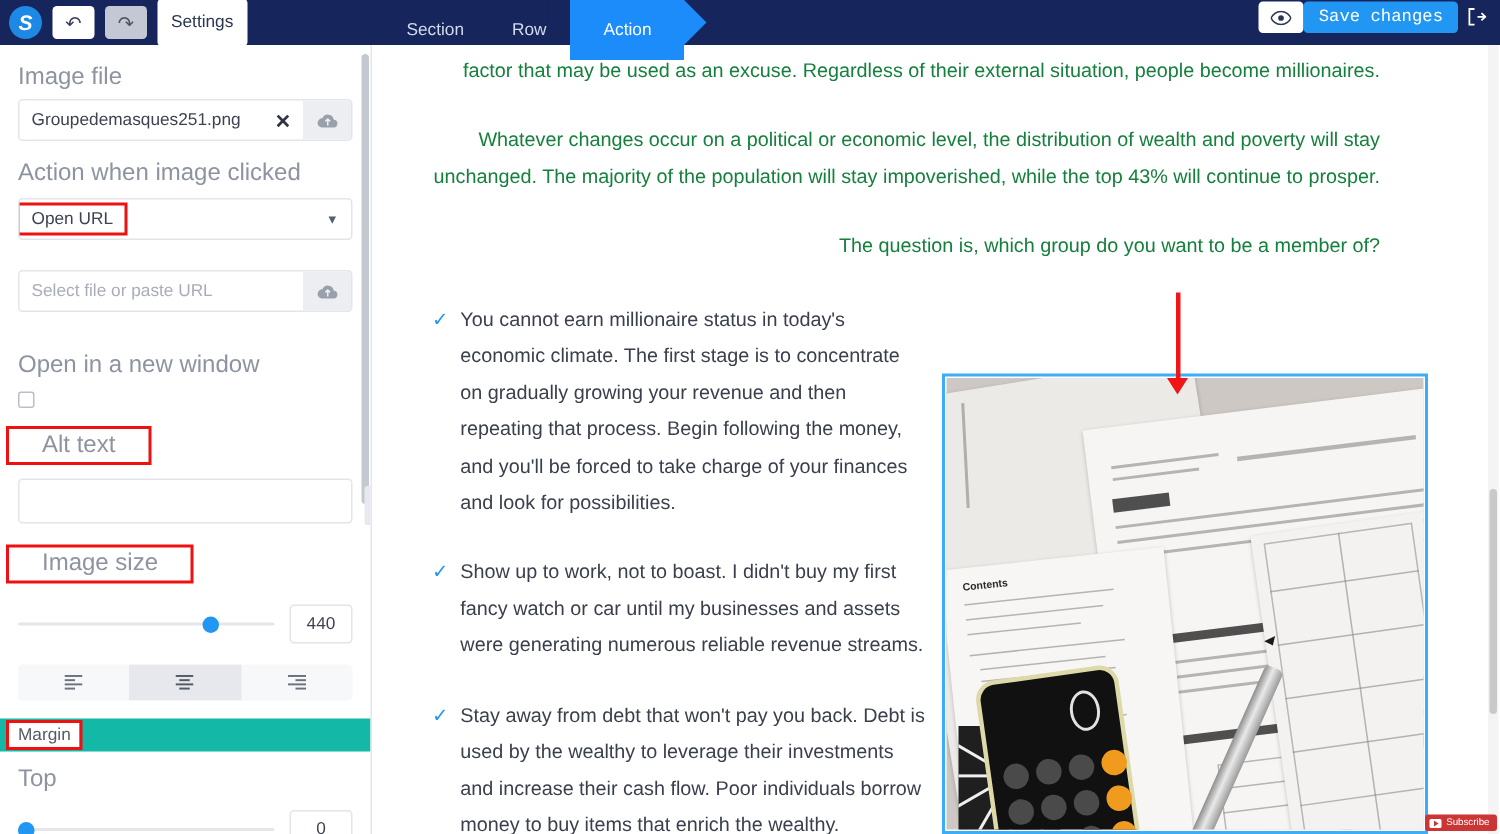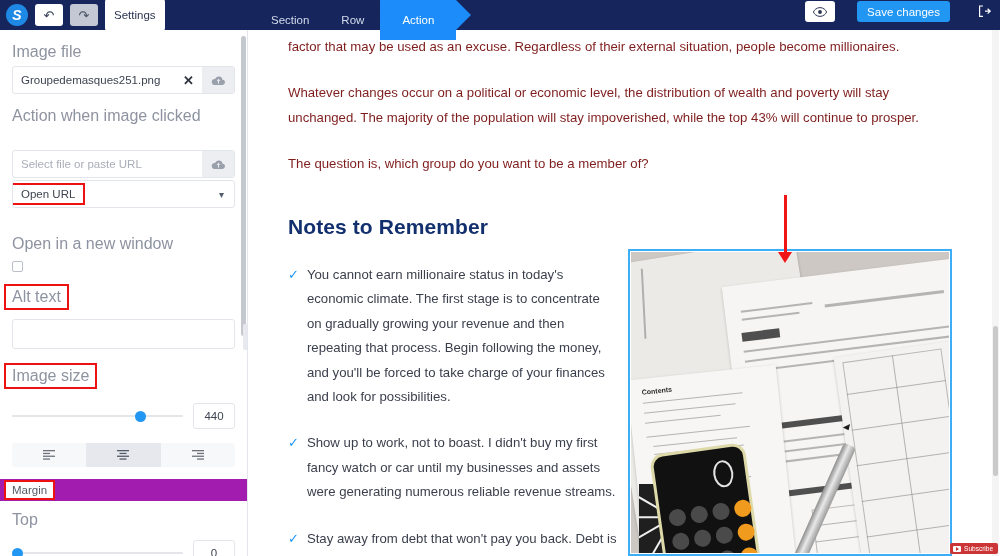--- a/index.html
+++ b/index.html
@@ -63,21 +63,21 @@
   .crumb.active::after {
     content: ""; position: absolute; right: -15px; top: 0;
     border-top: 15px solid transparent;
     border-bottom: 15px solid transparent;
     border-left: 15px solid #1b8cf9;
   }
   .crumb.prechev { margin-right: 0; }
 
   .tb-right {
     position: absolute; right: 0; top: 0; height: 23px;
-    display: flex; align-items: center; gap: 22px; padding-right: 4px;
+    display: flex; align-items: center; gap: 0; padding-right: 4px; font-family: Liberation Mono, monospace;
   }
   .eye-btn {
     width: 30px; height: 21px; background: #fff; border-radius: 3px;
     display: flex; align-items: center; justify-content: center;
     cursor: pointer;
   }
   .save-btn {
     height: 21px; background: #2196f3; color: #fff;
     border-radius: 3px; padding: 0 10px;
     font-size: 11.5px; display: flex; align-items: center;
@@ -97,21 +97,21 @@
     overflow: hidden;
     z-index: 30;
   }
   .sb-inner { position: absolute; inset: 0; padding: 0 12px; }
   .sb-label {
     font-size: 16px; color: #8d93a0; margin-top: 13px; margin-bottom: 5px;
     display: inline-block;
   }
   .hl { 
     outline: 2px solid #ee1111;
-    padding: 2px 6px;
+    padding: 2px 22px;
     margin-left: -6px;
     background: #fff;
     position: relative;
   }
   .field {
     height: 28px; border: 1px solid #e2e5ea; border-radius: 3px;
     background: #fff; display: flex; align-items: center;
     font-size: 11.5px; color: #3d4350;
     padding-left: 8px; position: relative; overflow: hidden;
   }
@@ -158,43 +158,44 @@
   .align-row {
     display: flex; margin-top: 14px; background: #f7f8fa; border-radius: 3px;
     overflow: hidden;
   }
   .align-btn {
     flex: 1; height: 24px; display: flex; align-items: center; justify-content: center;
     cursor: pointer;
   }
   .align-btn.sel { background: #e6e8ed; }
   .divider-band {
-    margin: 12px -12px 0 -12px; height: 22px; background: #a21caf;
+    margin: 12px -12px 0 -12px; height: 22px; background: #14b8a6;
     display: flex; align-items: center; padding-left: 12px;
   }
   .sb-scrollbar {
     position: absolute; right: 1px; top: 6px; width: 5px; height: 300px;
     background: #c4c8cf; border-radius: 3px;
   }
   .sb-resize {
     position: absolute; right: -4px; top: 294px; width: 8px; height: 26px;
     background: #e7e9ee; border-radius: 2px;
   }
 
   
   .canvas {
     position: absolute; left: 248px; top: 30px;
     width: 752px; height: 526px;
     background: #ffffff;
     overflow: hidden;
   }
   .doc { padding: 4px 40px 0 40px; width: 712px; }
   .para {
-    font-size: 13.2px; color: #7f1d1d; line-height: 1.95;
+    font-size: 13.2px; color: #15803d; line-height: 1.95;
     margin: 0 0 2px 0;
+    text-align: right;
   }
   .para + .para { margin-top: 20px; }
   .h2 {
     font-size: 21px; color: #13306e; font-weight: bold;
     margin: 38px 0 0 0; letter-spacing: .1px;
   }
   .cols { display: flex; margin-top: 24px; }
   .col-left { width: 330px; flex: none; }
   .col-right { flex: 1; padding-left: 10px; position: relative; }
   .bullet { display: flex; margin-bottom: 22px; }
@@ -346,33 +347,33 @@
       <span class="clear">✕</span>
       <span class="upload">
         <svg width="15" height="11" viewBox="0 0 15 11">
           <path d="M3.6 10h7.6a2.6 2.6 0 0 0 .3-5.2A3.9 3.9 0 0 0 4 3.9 2.8 2.8 0 0 0 3.6 10z" fill="#9aa0ab"></path>
           <path d="M7.5 8.6V4.4M5.9 5.9l1.6-1.6 1.6 1.6" stroke="#eceef2" stroke-width="1" fill="none"></path>
         </svg>
       </span>
     </div>
 
     <div class="sb-label">Action when image clicked</div>
+    <div class="field select-box" style="margin-top:2px">
+      <span class="hl" style="margin-left:-8px;padding:3px 8px">Open URL</span>
+      <span class="caret">▾</span>
+    </div>
+
     <div class="field" style="margin-top:20px">
       <span class="ph">Select file or paste URL</span>
       <span class="upload">
         <svg width="15" height="11" viewBox="0 0 15 11">
           <path d="M3.6 10h7.6a2.6 2.6 0 0 0 .3-5.2A3.9 3.9 0 0 0 4 3.9 2.8 2.8 0 0 0 3.6 10z" fill="#9aa0ab"></path>
           <path d="M7.5 8.6V4.4M5.9 5.9l1.6-1.6 1.6 1.6" stroke="#eceef2" stroke-width="1" fill="none"></path>
         </svg>
       </span>
-    </div>
-
-    <div class="field select-box" style="margin-top:2px">
-      <span class="hl" style="margin-left:-8px;padding:3px 8px">Open URL</span>
-      <span class="caret">▾</span>
     </div>
 
     <div class="sb-label" style="margin-top:27px">Open in a new window</div>
     <div class="cb"></div>
 
     <div class="sb-label hl" style="margin-top:14px">Alt text</div>
     <div class="field alt-input" style="margin-top:6px">
       <span></span>
     </div>
 
@@ -446,21 +447,20 @@
   <div class="sb-scrollbar"></div>
   <div class="sb-resize"></div>
 </div>
 
 <div class="canvas">
   <div class="doc">
     <p class="para">factor that may be used as an excuse. Regardless of their external situation, people become millionaires.</p>
     <p class="para">Whatever changes occur on a political or economic level, the distribution of wealth and poverty will stay unchanged. The majority of the population will stay impoverished, while the top 43% will continue to prosper.</p>
     <p class="para">The question is, which group do you want to be a member of?</p>
 
-    <h2 class="h2">Notes to Remember</h2>
 
     <div class="cols">
       <div class="col-left">
         <div class="bullet">
           <span class="tick">✓</span>
           <span class="btxt">You cannot earn millionaire status in today's economic climate. The first stage is to concentrate on gradually growing your revenue and then repeating that process. Begin following the money, and you'll be forced to take charge of your finances and look for possibilities.</span>
         </div>
         <div class="bullet">
           <span class="tick">✓</span>
           <span class="btxt">Show up to work, not to boast. I didn't buy my first fancy watch or car until my businesses and assets were generating numerous reliable revenue streams.</span>

